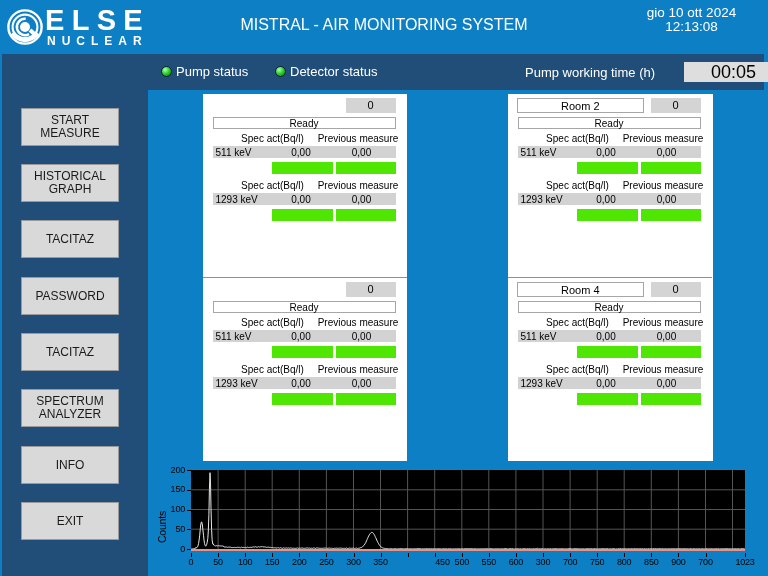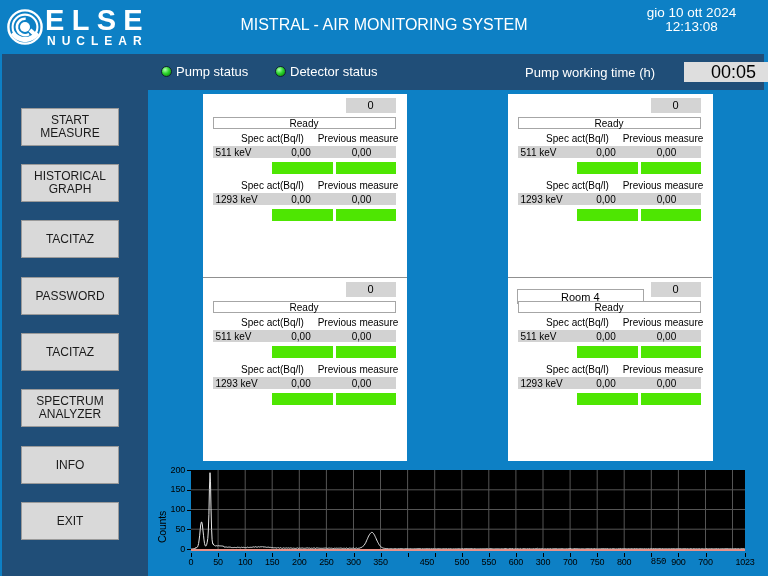--- a/index.html
+++ b/index.html
@@ -111,41 +111,42 @@
   <div class="abs grayrow" style="top:283px;">
     <span class="abs" style="left:3px; top:1px;">1293 keV</span>
     <span class="abs" style="left:46px; top:1px; width:85px; text-align:center;">0,00</span>
     <span class="abs" style="left:106.5px; top:1px; width:85px; text-align:center;">0,00</span>
   </div>
   <div class="abs greenbar" style="left:69px; top:299px; width:61px;"></div>
   <div class="abs greenbar" style="left:132.5px; top:299px; width:60px;"></div>
   <div class="abs pdivider"></div>
 </div>
 <div class="abs panel" style="left:508px; top:94px; width:205px;">
+  <div class="abs roombox" style="top:4px;">Room 2</div>
   <div class="abs zerobox" style="top:4px;">0</div>
   <div class="abs readybox" style="top:23px;">Ready</div>
   <div class="abs speclabel" style="left:27px; top:39px; width:85px; text-align:center;">Spec act(Bq/l)</div>
   <div class="abs speclabel" style="left:112.5px; top:39px; width:85px; text-align:center;">Previous measure</div>
   <div class="abs grayrow" style="top:52px;">
     <span class="abs" style="left:3px; top:1px;">511 keV</span>
     <span class="abs" style="left:46px; top:1px; width:85px; text-align:center;">0,00</span>
     <span class="abs" style="left:106.5px; top:1px; width:85px; text-align:center;">0,00</span>
   </div>
   <div class="abs greenbar" style="left:69px; top:68px; width:61px;"></div>
   <div class="abs greenbar" style="left:132.5px; top:68px; width:60px;"></div>
   <div class="abs speclabel" style="left:27px; top:86px; width:85px; text-align:center;">Spec act(Bq/l)</div>
   <div class="abs speclabel" style="left:112.5px; top:86px; width:85px; text-align:center;">Previous measure</div>
   <div class="abs grayrow" style="top:99px;">
     <span class="abs" style="left:3px; top:1px;">1293 keV</span>
     <span class="abs" style="left:46px; top:1px; width:85px; text-align:center;">0,00</span>
     <span class="abs" style="left:106.5px; top:1px; width:85px; text-align:center;">0,00</span>
   </div>
   <div class="abs greenbar" style="left:69px; top:115px; width:61px;"></div>
   <div class="abs greenbar" style="left:132.5px; top:115px; width:60px;"></div>
-  <div class="abs roombox" style="top:188px;margin-top:7px;">Room 4</div>
+  <div class="abs roombox" style="top:188px;">Room 4</div>
   <div class="abs zerobox" style="top:188px;">0</div>
   <div class="abs readybox" style="top:207px;">Ready</div>
   <div class="abs speclabel" style="left:27px; top:223px; width:85px; text-align:center;">Spec act(Bq/l)</div>
   <div class="abs speclabel" style="left:112.5px; top:223px; width:85px; text-align:center;">Previous measure</div>
   <div class="abs grayrow" style="top:236px;">
     <span class="abs" style="left:3px; top:1px;">511 keV</span>
     <span class="abs" style="left:46px; top:1px; width:85px; text-align:center;">0,00</span>
     <span class="abs" style="left:106.5px; top:1px; width:85px; text-align:center;">0,00</span>
   </div>
   <div class="abs greenbar" style="left:69px; top:252px; width:61px;"></div>
@@ -212,35 +213,35 @@
   <div class="abs chartlbl" style="left:284.3px; top:556.5px; width:30px; text-align:center;">200</div>
   <div class="abs" style="left:326.4px; top:552.5px; width:1px; height:4px; background:#000;"></div>
   <div class="abs chartlbl" style="left:311.4px; top:556.5px; width:30px; text-align:center;">250</div>
   <div class="abs" style="left:353.5px; top:552.5px; width:1px; height:4px; background:#000;"></div>
   <div class="abs chartlbl" style="left:338.5px; top:556.5px; width:30px; text-align:center;">300</div>
   <div class="abs" style="left:380.5px; top:552.5px; width:1px; height:4px; background:#000;"></div>
   <div class="abs chartlbl" style="left:365.5px; top:556.5px; width:30px; text-align:center;">350</div>
   <div class="abs" style="left:407.6px; top:552.5px; width:1px; height:4px; background:#000;"></div>
   <div class="abs chartlbl" style="left:392.6px; top:578px; width:30px; text-align:center;">400</div>
   <div class="abs" style="left:434.7px; top:552.5px; width:1px; height:4px; background:#000;"></div>
-  <div class="abs chartlbl" style="left:419.7px; top:556.5px; width:30px; text-align:left;">450</div>
+  <div class="abs chartlbl" style="left:419.7px; top:556.5px; width:30px; text-align:right;">450</div>
   <div class="abs" style="left:461.8px; top:552.5px; width:1px; height:4px; background:#000;"></div>
   <div class="abs chartlbl" style="left:446.8px; top:556.5px; width:30px; text-align:center;">500</div>
   <div class="abs" style="left:488.8px; top:552.5px; width:1px; height:4px; background:#000;"></div>
   <div class="abs chartlbl" style="left:473.8px; top:556.5px; width:30px; text-align:center;">550</div>
   <div class="abs" style="left:515.9px; top:552.5px; width:1px; height:4px; background:#000;"></div>
   <div class="abs chartlbl" style="left:500.9px; top:556.5px; width:30px; text-align:center;">600</div>
   <div class="abs" style="left:543.0px; top:552.5px; width:1px; height:4px; background:#000;"></div>
   <div class="abs chartlbl" style="left:528.0px; top:556.5px; width:30px; text-align:center;">300</div>
   <div class="abs" style="left:570.1px; top:552.5px; width:1px; height:4px; background:#000;"></div>
   <div class="abs chartlbl" style="left:555.1px; top:556.5px; width:30px; text-align:center;">700</div>
   <div class="abs" style="left:597.2px; top:552.5px; width:1px; height:4px; background:#000;"></div>
   <div class="abs chartlbl" style="left:582.2px; top:556.5px; width:30px; text-align:center;">750</div>
   <div class="abs" style="left:624.2px; top:552.5px; width:1px; height:4px; background:#000;"></div>
   <div class="abs chartlbl" style="left:609.2px; top:556.5px; width:30px; text-align:center;">800</div>
   <div class="abs" style="left:651.3px; top:552.5px; width:1px; height:4px; background:#000;"></div>
-  <div class="abs chartlbl" style="left:636.3px; top:556.5px; width:30px; text-align:right;font-family:Liberation Mono, monospace;">850</div>
+  <div class="abs chartlbl" style="left:636.3px; top:556.5px; width:30px; text-align:center;">850</div>
   <div class="abs" style="left:678.4px; top:552.5px; width:1px; height:4px; background:#000;"></div>
   <div class="abs chartlbl" style="left:663.4px; top:556.5px; width:30px; text-align:center;">900</div>
   <div class="abs" style="left:705.5px; top:552.5px; width:1px; height:4px; background:#000;"></div>
   <div class="abs chartlbl" style="left:690.5px; top:556.5px; width:30px; text-align:center;">700</div>
   <div class="abs" style="left:745.0px; top:552.5px; width:1px; height:4px; background:#000;"></div>
   <div class="abs chartlbl" style="left:730.0px; top:556.5px; width:30px; text-align:center;">1023</div>
 
 </body></html>

